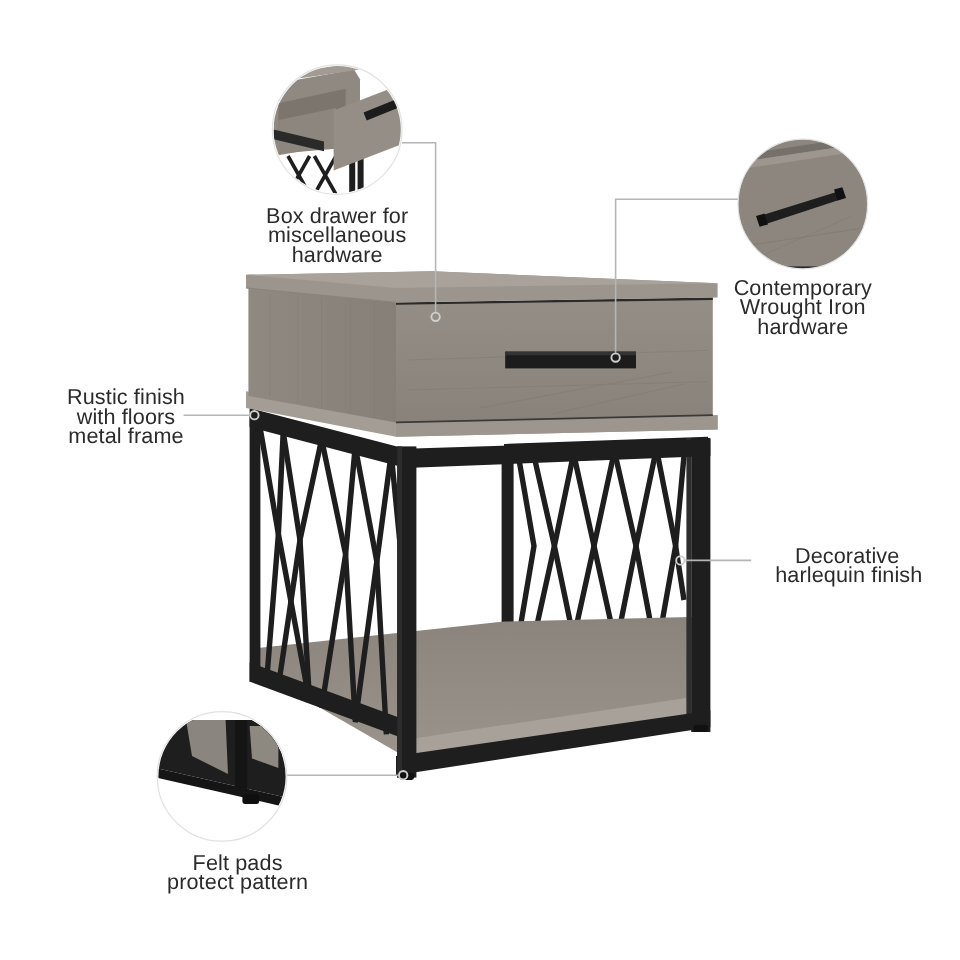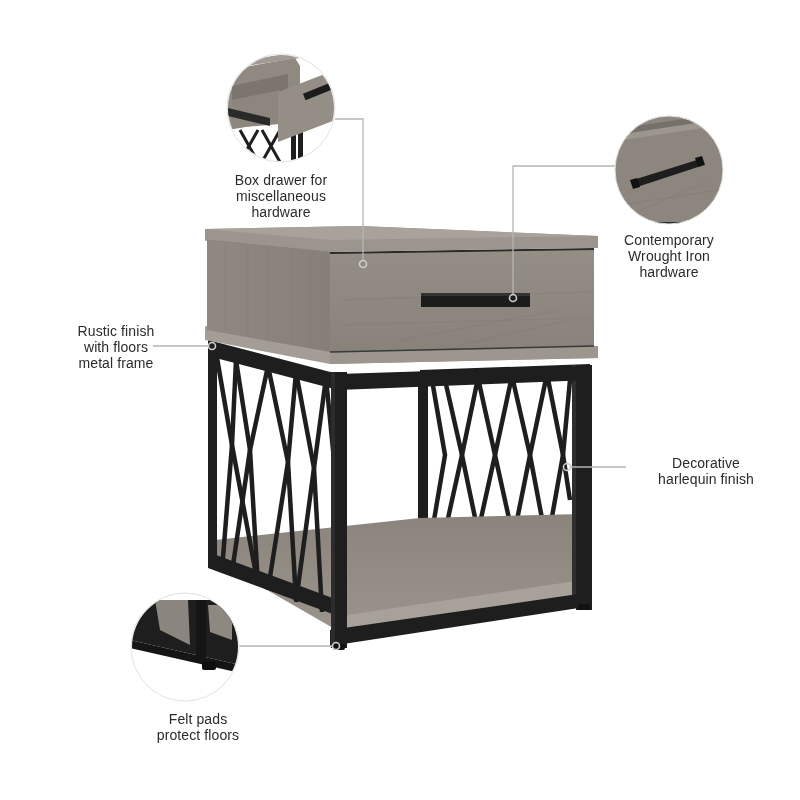--- a/index.html
+++ b/index.html
@@ -1,21 +1,21 @@
 <!DOCTYPE html>
 <html><head>
 <meta charset="utf-8">
 <style>
   html, body { margin: 0; padding: 0; background: #ffffff; }
   body { width: 800px; height: 800px; position: relative; overflow: hidden;
          font-family: "Liberation Sans", "DejaVu Sans", sans-serif; }
   .stage { position: absolute; left: 0; top: 0; width: 800px; height: 800px; }
   .stage svg { position: absolute; left: 0; top: 0; }
   .caption { position: absolute; text-align: center; color: #2b2b2b;
-             font-size: 14px; line-height: 16px; letter-spacing: 0.1px; }
+             font-size: 18px; line-height: 16px; letter-spacing: 0.1px; }
   .caption span { display: block; white-space: nowrap; }
 </style>
 </head>
 <body>
 
 <div class="stage">
 
   <svg width="800" height="800" viewBox="0 0 800 800">
     <defs>
       <linearGradient id="woodFront" x1="0" y1="0" x2="0" y2="1">
@@ -205,28 +205,28 @@
     <span>miscellaneous</span>
     <span>hardware</span>
   </div>
 
   <div class="caption" style="left:609px; top:232px; width:120px;">
     <span>Contemporary</span>
     <span>Wrought Iron</span>
     <span>hardware</span>
   </div>
 
-  <div class="caption" style="left:61px; top:323px; width:110px;">
+  <div class="caption" style="left:50px; top:323px; width:110px;">
     <span>Rustic finish</span>
     <span>with floors</span>
     <span>metal frame</span>
   </div>
 
   <div class="caption" style="left:646px; top:455px; width:120px;">
     <span>Decorative</span>
     <span>harlequin finish</span>
   </div>
 
   <div class="caption" style="left:138px; top:711px; width:120px;">
     <span>Felt pads</span>
-    <span>protect floors</span>
+    <span>protect pattern</span>
   </div>
 </div>
 
 </body></html>

